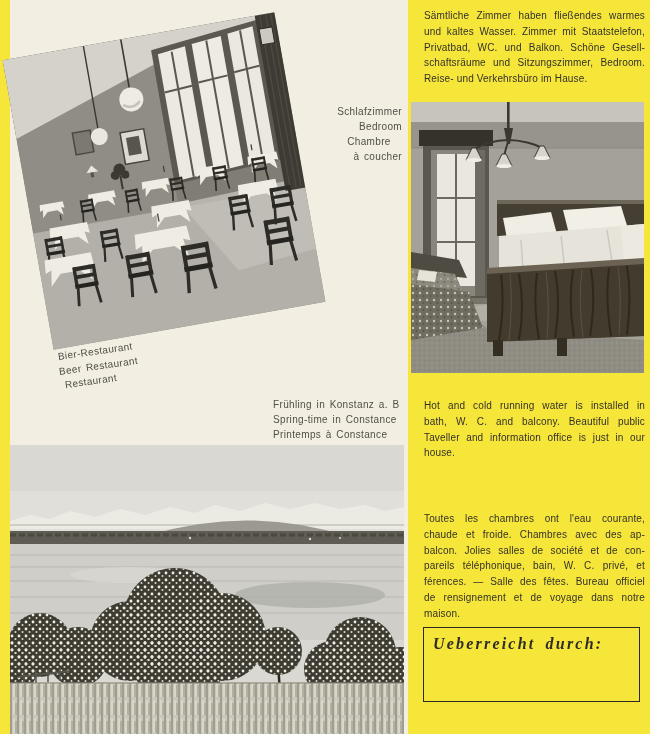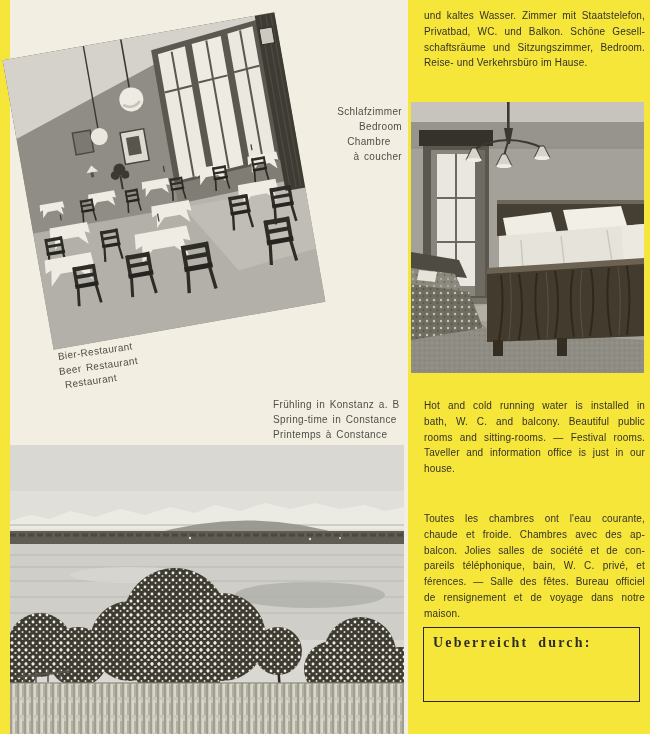--- a/index.html
+++ b/index.html
@@ -17,22 +17,22 @@
   .tline{text-align:justify; text-align-last:justify; overflow:hidden; white-space:nowrap;}
   .tline.last{text-align-last:left;}
   .para-german{top:8px;}
   .para-english{top:398px;}
   .para-french{top:511px;}
 
   
   .presented-box{position:absolute; left:423px; top:627px; width:217px; height:75px;
         border:1.5px solid #2b2922; box-sizing:border-box;}
   .presented-label{display:block; padding:7px 0 0 9px; color:#2e2c26;
-        font-family:"Liberation Serif", serif; font-weight:bold;
-        font-size:14px; letter-spacing:2.2px; word-spacing:4px;}
+        font-family:"Liberation Serif", serif; font-style:italic; font-weight:bold;
+        font-size:16px; letter-spacing:2.2px; word-spacing:4px;}
 
   
   .caption{position:absolute; color:#504e48; font-size:10px; line-height:15px;
         letter-spacing:0.35px; word-spacing:1.5px;}
   .caption div{white-space:nowrap;}
   .caption-restaurant{left:57px; top:350px; transform:rotate(-8deg); transform-origin:0 0; line-height:14.5px;}
   .caption-restaurant .l2{margin-left:-1px;} .caption-restaurant .l3{margin-left:3px;}
   .caption-bedroom{left:336px; top:104px; width:66px; text-align:right;}
   .caption-bedroom .align-left{text-align:center;}
   .caption-spring{left:273px; top:397px;}
@@ -142,20 +142,21 @@
     <div>à coucher</div>
   </div>
 
   <div class="caption caption-spring">
     <div>Frühling in Konstanz a. B</div>
     <div>Spring-time in Constance</div>
     <div>Printemps à Constance</div>
   </div>
 
   <p class="para para-german">
+    <span class="tline" style="display:block">Sämtliche Zimmer haben fließendes warmes</span>
     <span class="tline" style="display:block">und kaltes Wasser. Zimmer mit Staatstelefon,</span>
     <span class="tline" style="display:block">Privatbad, WC. und Balkon. Schöne Gesell-</span>
     <span class="tline" style="display:block">schaftsräume und Sitzungszimmer, Bedroom.</span>
     <span class="tline last" style="display:block">Reise- und Verkehrsbüro im Hause.</span>
   </p>
 
   <div class="photo photo-bedroom">
     <svg viewBox="0 0 233 271" preserveAspectRatio="none">
       <defs>
         <pattern id="bspeck" width="5" height="5" patternUnits="userSpaceOnUse">
@@ -217,21 +218,20 @@
       <polygon points="0,166 44,172 52,190 0,186" fill="url(#bfloral)" opacity="0.6"></polygon>
       <polygon points="0,182 58,190 72,226 0,238" fill="#6f6d60"></polygon>
       <polygon points="0,182 58,190 72,226 0,238" fill="url(#bfloral)"></polygon>
       <polygon points="8,168 26,170 24,180 6,178" fill="#e6e4da"></polygon>
     </svg>
   </div>
 
   <p class="para para-english">
     <span class="tline" style="display:block">Hot and cold running water is installed in</span>
     <span class="tline" style="display:block">bath, W. C. and balcony. Beautiful public</span>
-    <span class="tline" style="display:block">rooms and sitting-rooms. — Festival rooms.</span>
     <span class="tline" style="display:block">Taveller and information office is just in our</span>
     <span class="tline last" style="display:block">house.</span>
   </p>
 
   <p class="para para-french">
     <span class="tline" style="display:block">Toutes les chambres ont l'eau courante,</span>
     <span class="tline" style="display:block">chaude et froide. Chambres avec des ap-</span>
     <span class="tline" style="display:block">balcon. Jolies salles de société et de con-</span>
     <span class="tline" style="display:block">pareils téléphonique, bain, W. C. privé, et</span>
     <span class="tline" style="display:block">férences. — Salle des fêtes. Bureau officiel</span>

